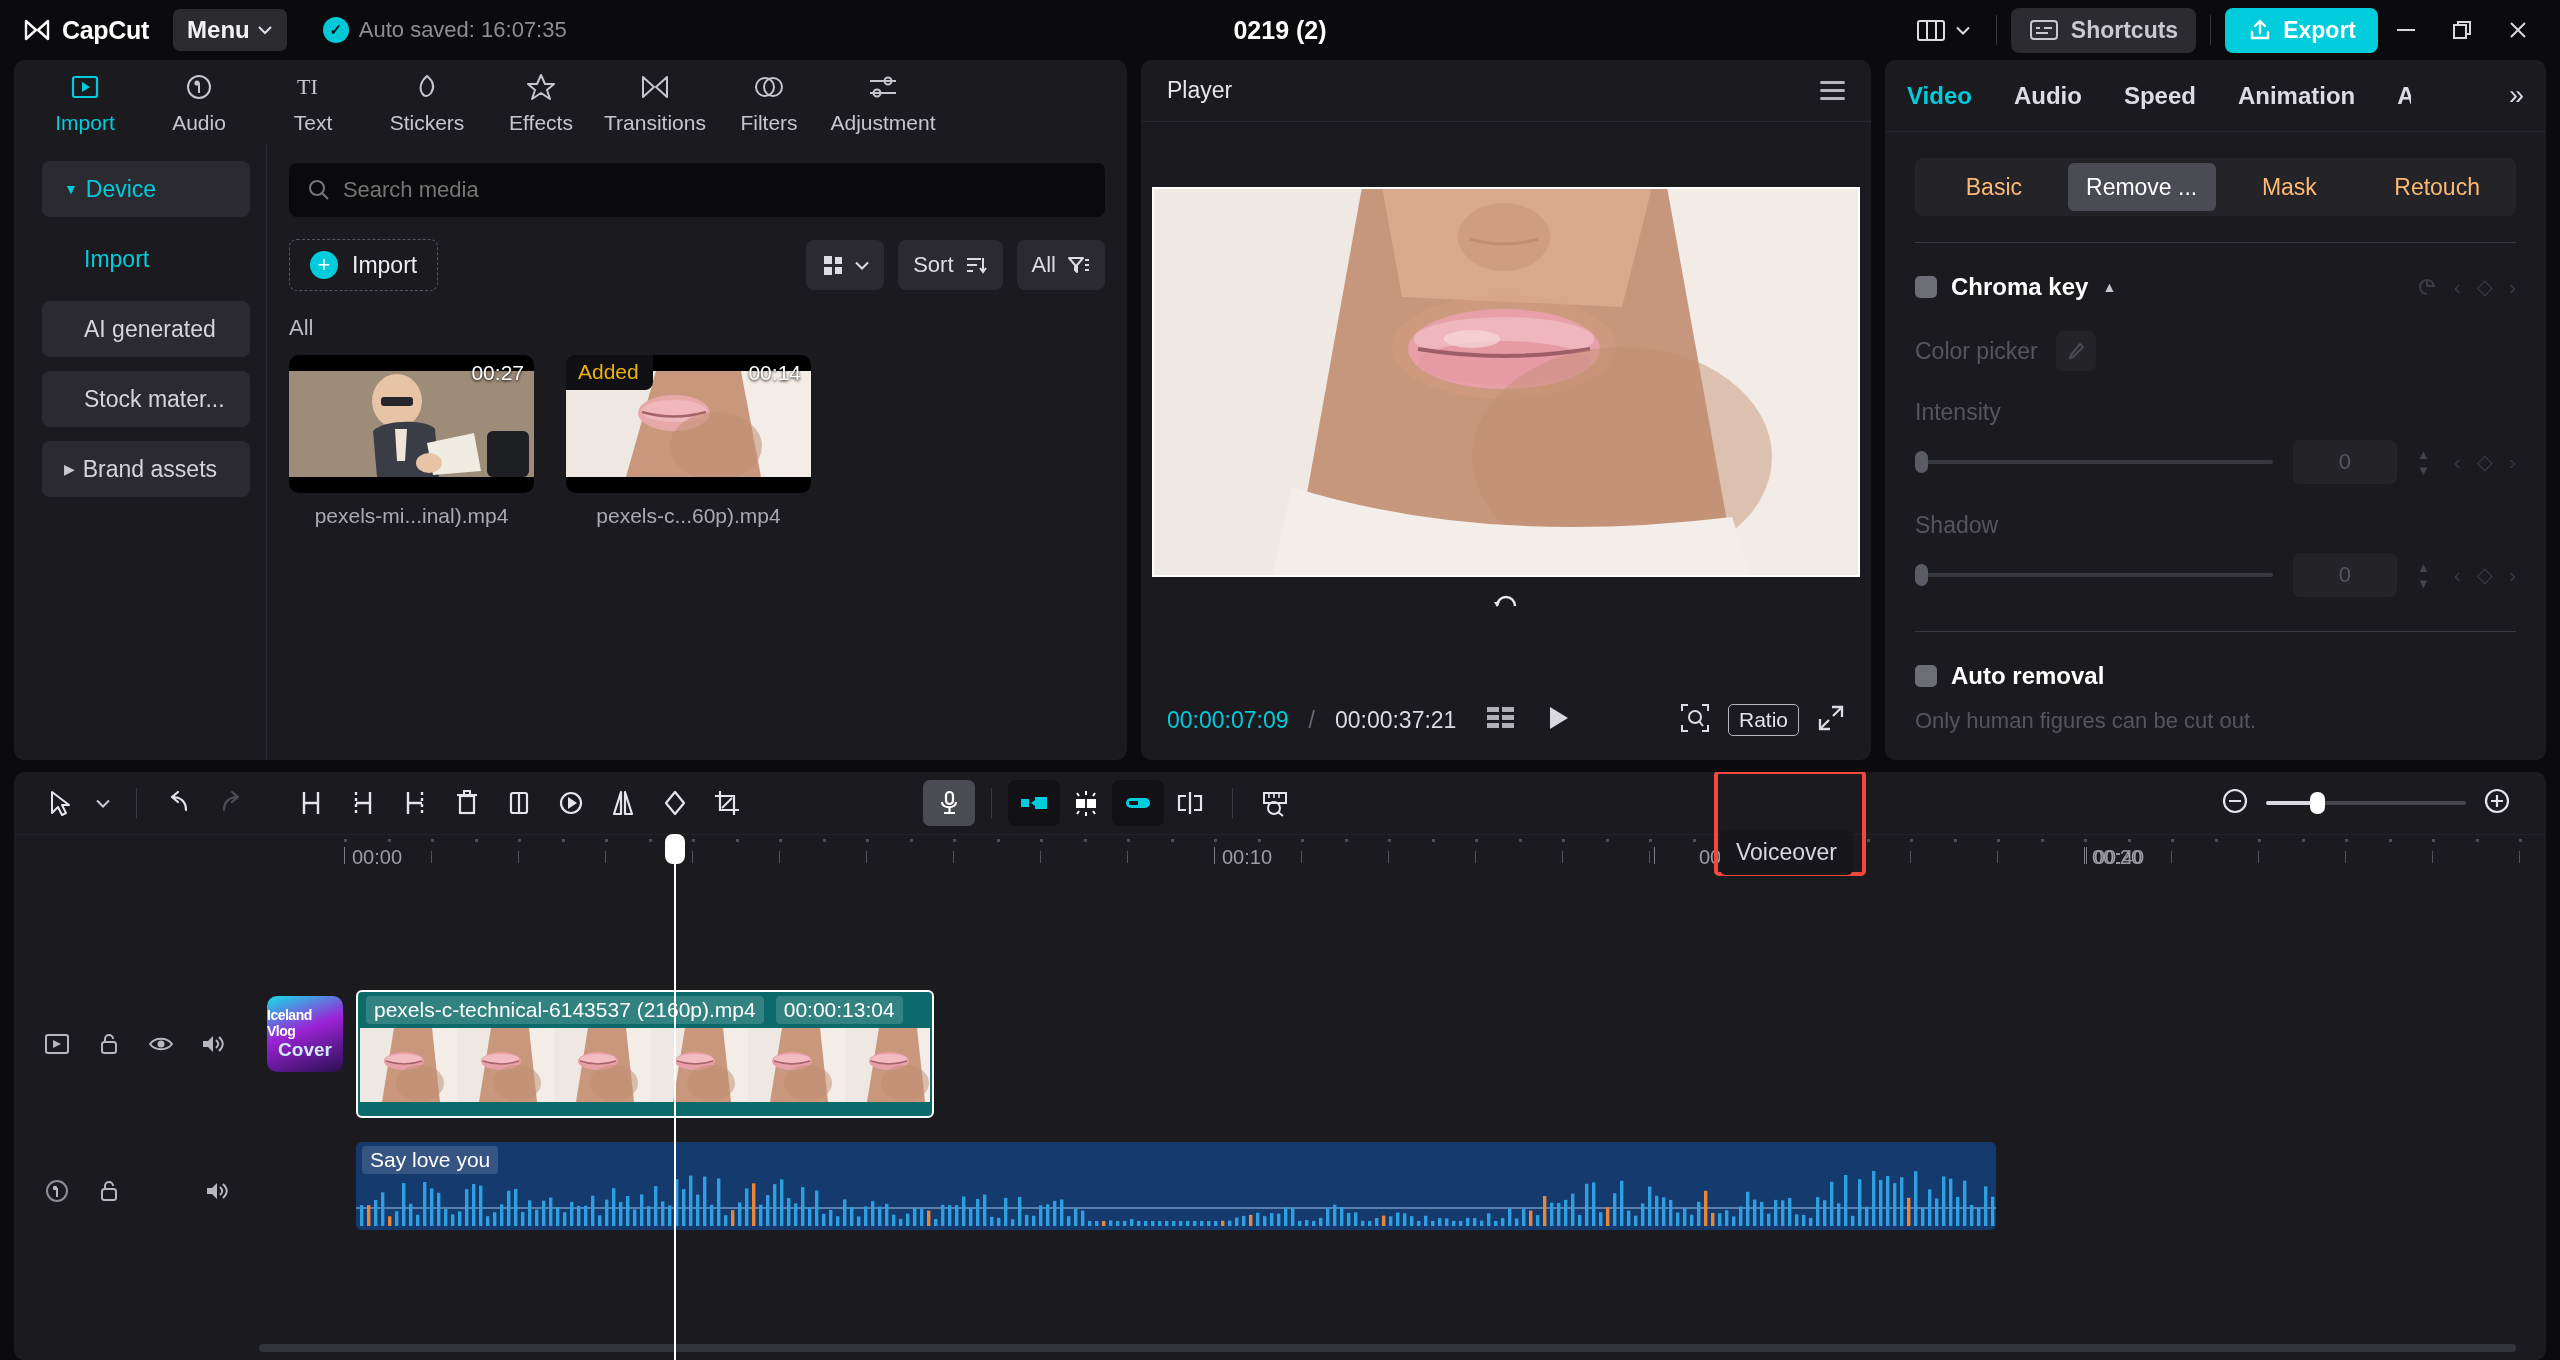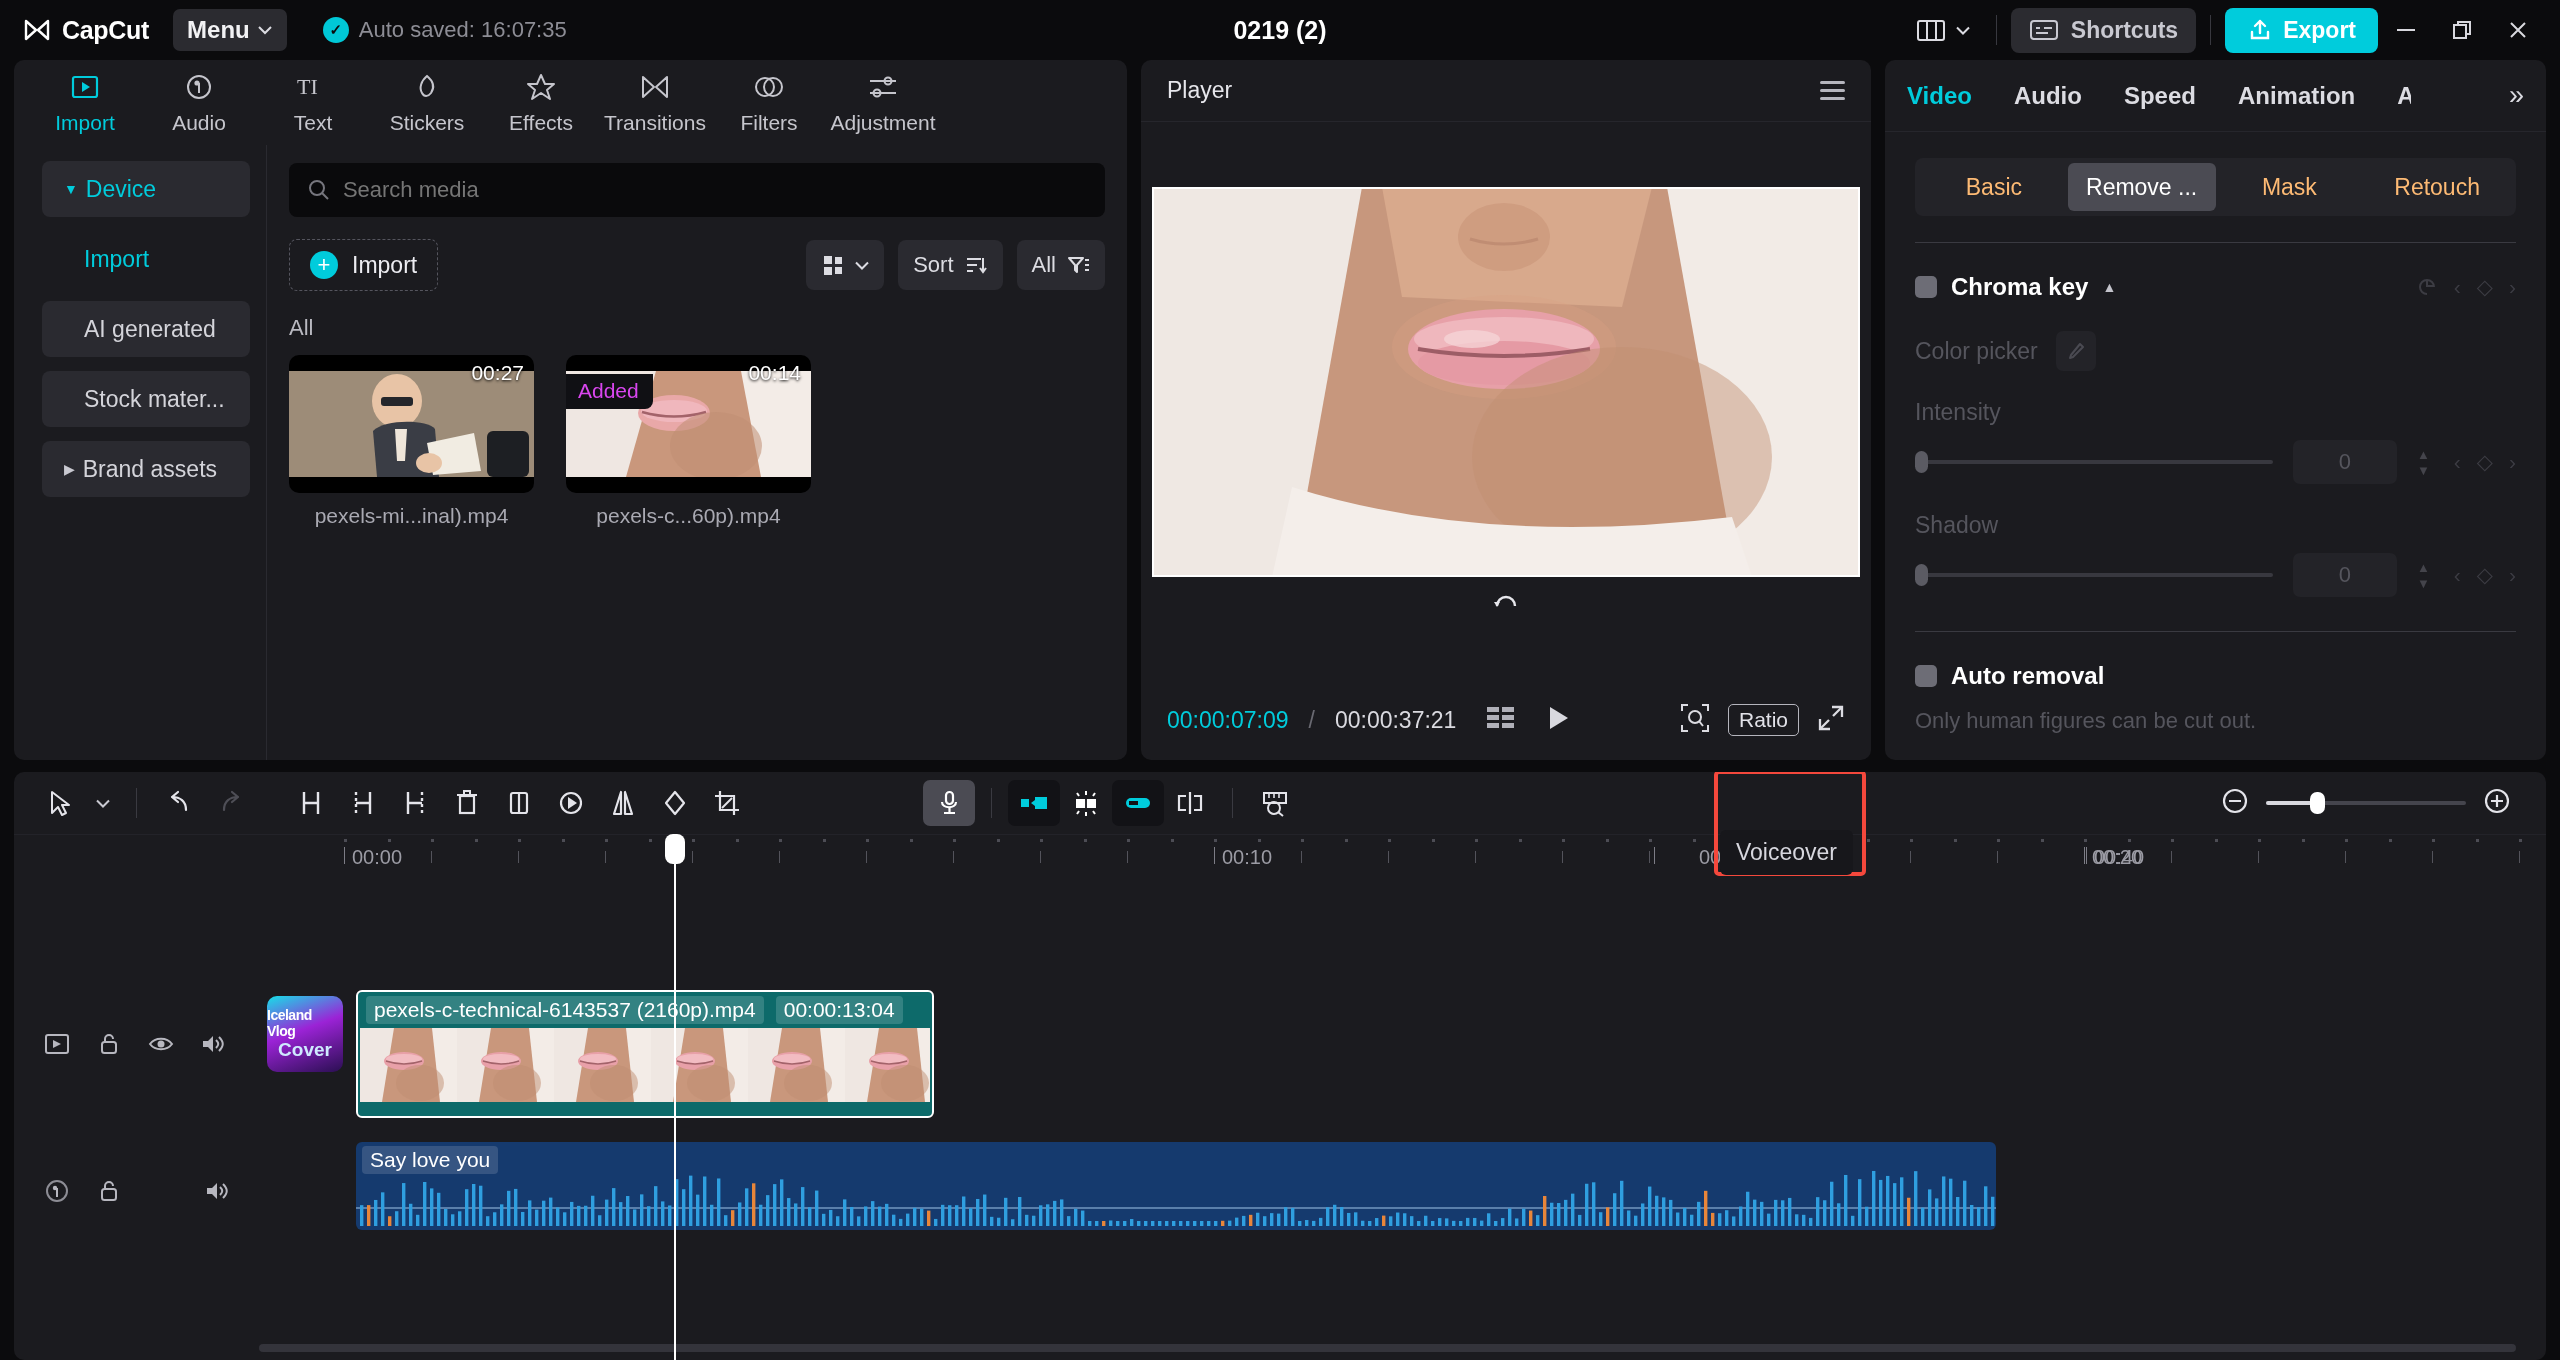--- a/index.html
+++ b/index.html
@@ -100,21 +100,21 @@
   .thumb-img {
     width: 245px; height: 138px; border-radius: 10px; position: relative;
     overflow: hidden; background: #000;
   }
   .thumb-dur {
     position: absolute; top: 6px; right: 10px; font-size: 21px;
     color: #fff; text-shadow: 0 1px 3px #000; font-weight: 500;
   }
   .thumb-badge {
     position: absolute; top: 0; left: 0; background: #101014;
-    color: #d946ef; font-size: 21px; padding: 5px 14px 6px 12px; border-radius: 0 0 8px 0; margin-top: 19px;
+    color: #eab308; font-size: 21px; padding: 5px 14px 6px 12px; border-radius: 0 0 8px 0;
   }
   .thumb-name { margin-top: 11px; font-size: 21px; color: #a9a9b2; text-align: center; }
   .thumb-inner { position: absolute; left: 0; right: 0; top: 16px; bottom: 16px; }
 
   
   .player-panel { width: 730px; background: #1b1b1f; border-radius: 10px; display: flex; flex-direction: column; }
   .player-head { height: 62px; display: flex; align-items: center; padding: 0 26px; border-bottom: 1px solid #26262c; }
   .player-title { font-size: 23px; color: #e6e6eb; }
   .hamburger { margin-left: auto; display: flex; flex-direction: column; gap: 5px; }
   .hamburger i { display: block; width: 25px; height: 3px; background: #b6b6be; border-radius: 2px; }

